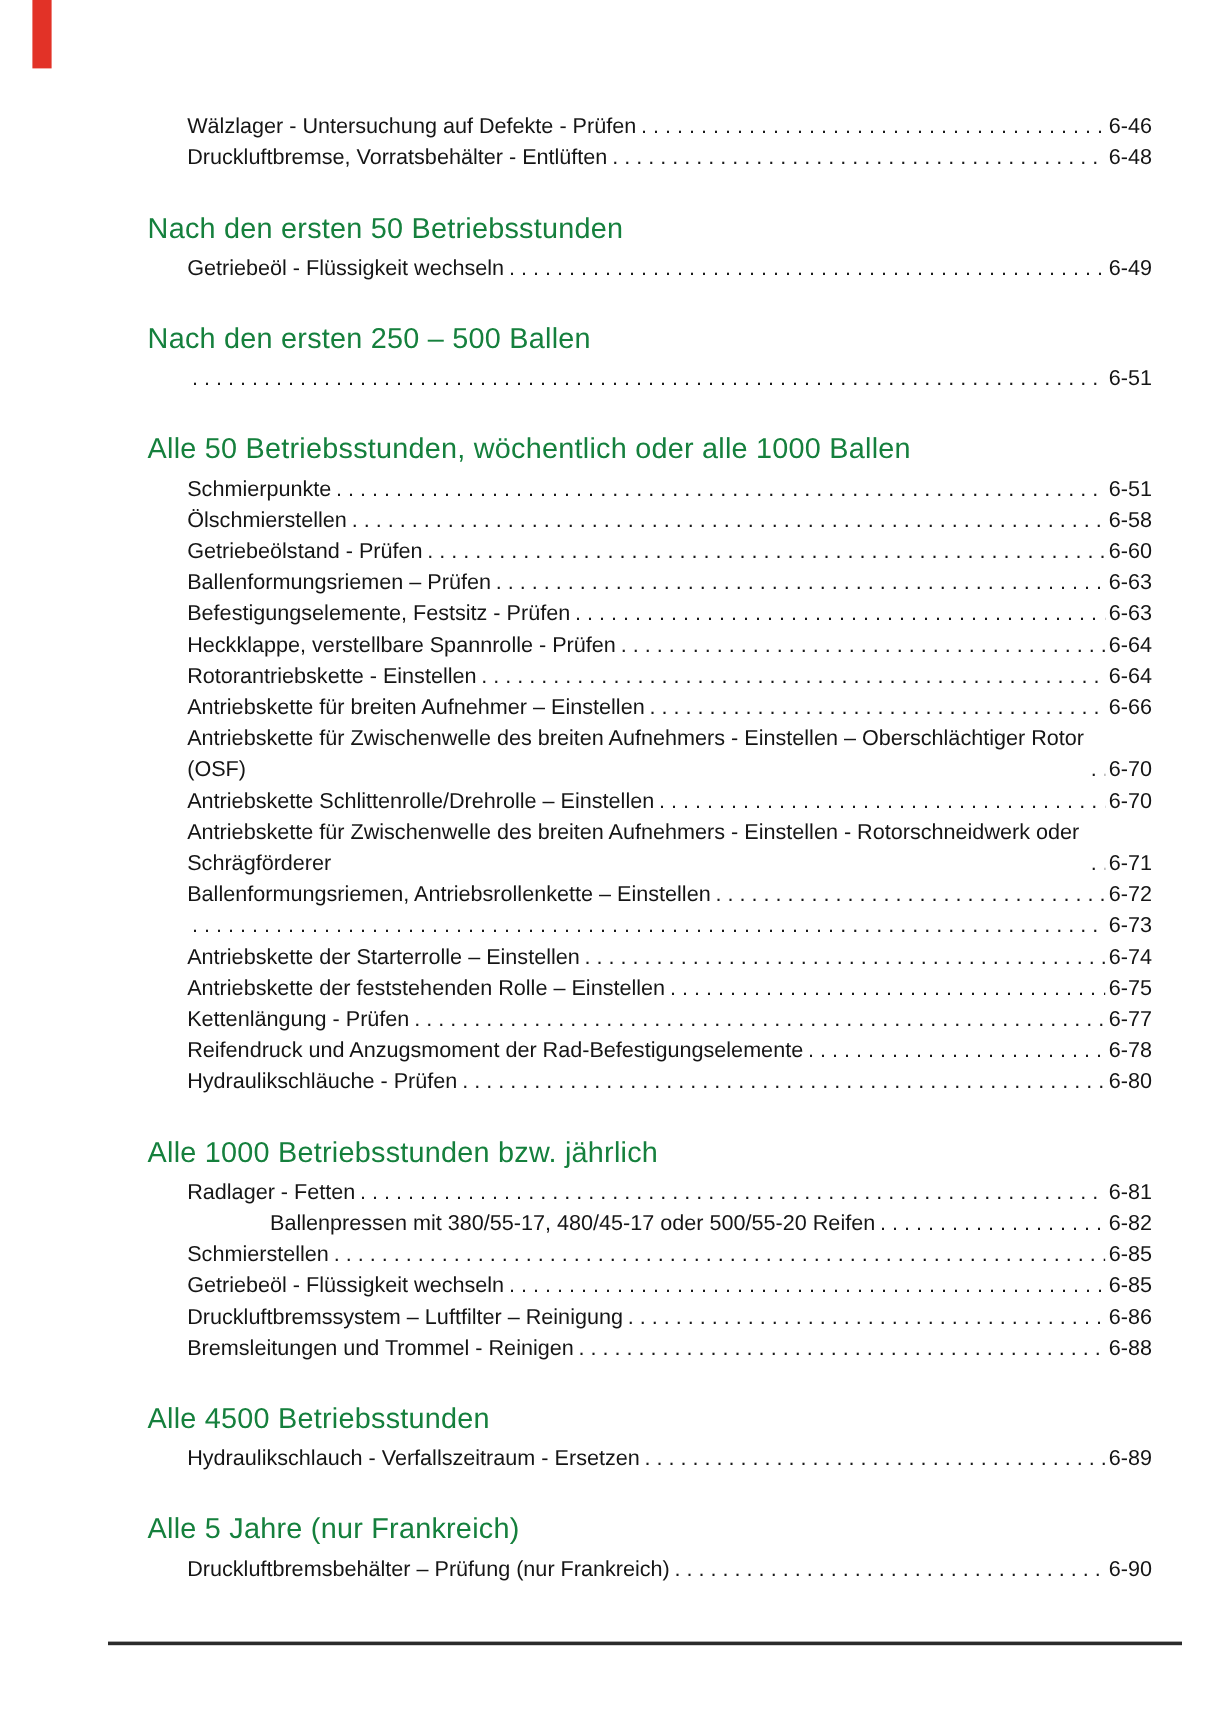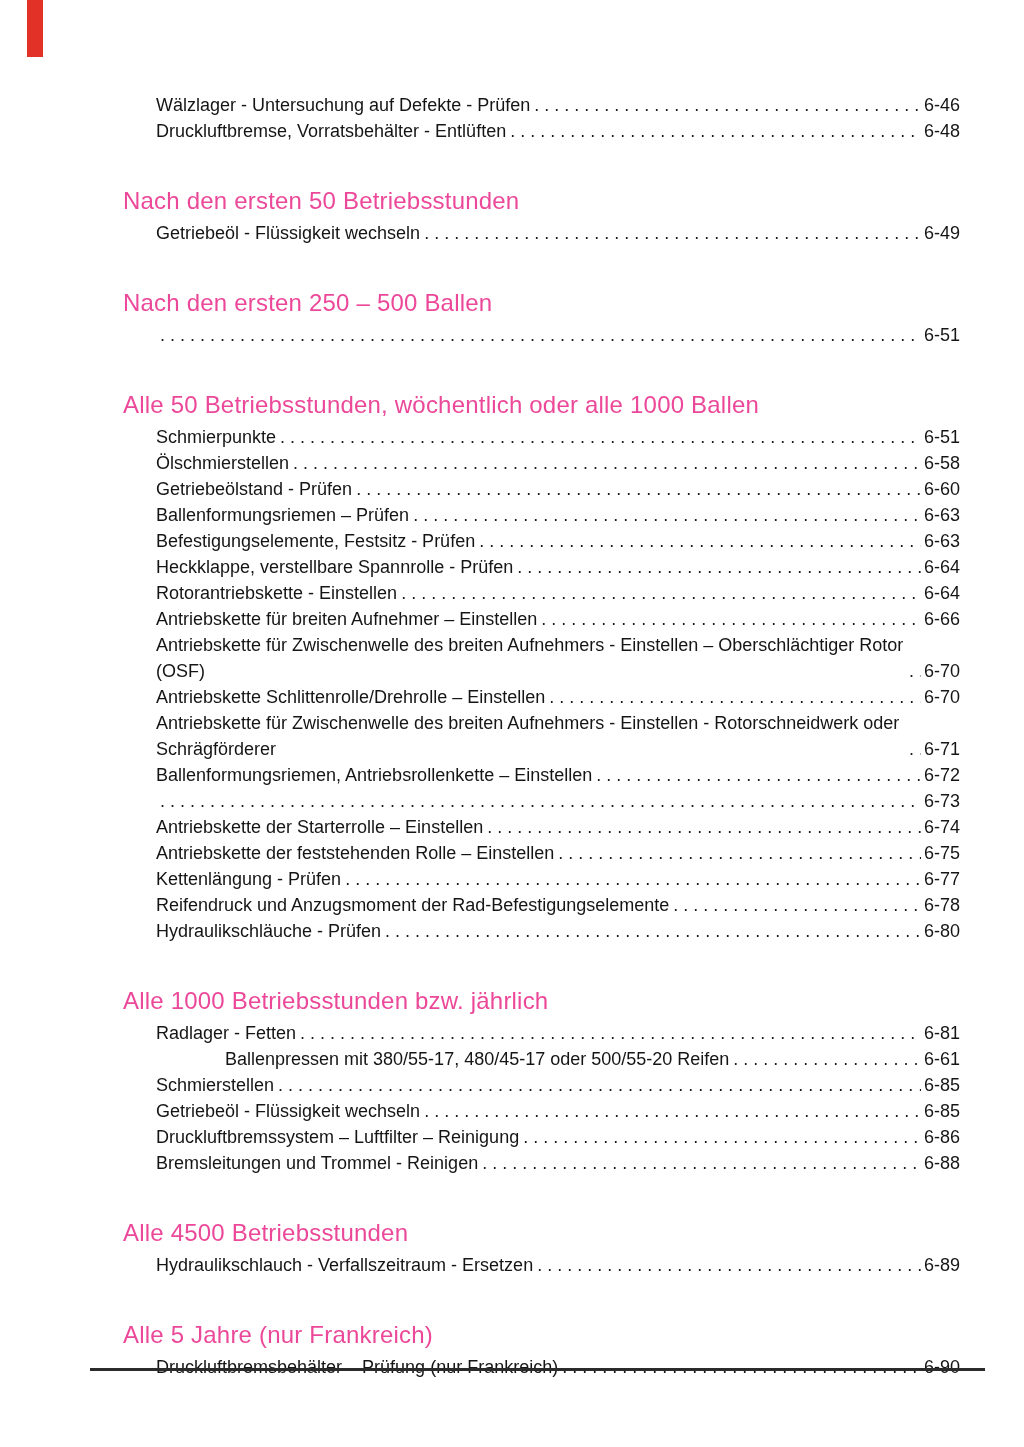--- a/index.html
+++ b/index.html
@@ -29,23 +29,23 @@
     top: 92px;
     left: 123px;
     width: 837px; 
   }
   .toc-section { margin: 0; }
   .toc-heading {
     font-size: 24px;
     line-height: 30px;
     font-weight: 400;
     letter-spacing: 0.2px;
-    margin-top: 42px;
+    margin-top: 32px;
     margin-bottom: 4px;
-    color: #ec4899;
+    color: #15803d;
   }
   .toc-rows { width: 100%; }
   .toc-row {
     display: flex;
     align-items: flex-end;
     padding-left: 33px;
     font-size: 18px;
     line-height: 26px;
   }
   .toc-row.indent { padding-left: 102px; }
@@ -218,21 +218,21 @@
         <h2 class="toc-heading">Alle 1000 Betriebsstunden bzw. jährlich</h2>
         <div class="toc-rows">
           <div class="toc-row">
             <span class="toc-title">Radlager - Fetten</span>
             <span class="toc-dots" aria-hidden="true">. . . . . . . . . . . . . . . . . . . . . . . . . . . . . . . . . . . . . . . . . . . . . . . . . . . . . . . . . . . . . . . . . . . . . . . . . . . . . . . . . . . . . . . . . . . . . . . . . . . . . . . . . . . . . . . . . . . . . . . . . . . . . . . . . . . . . . . . . . . . . . . . . . . . . . . . . . . . . . . .</span>
             <span class="toc-page">6-81</span>
           </div>
           <div class="toc-row indent">
             <span class="toc-title">Ballenpressen mit 380/55-17, 480/45-17 oder 500/55-20 Reifen</span>
             <span class="toc-dots" aria-hidden="true">. . . . . . . . . . . . . . . . . . . . . . . . . . . . . . . . . . . . . . . . . . . . . . . . . . . . . . . . . . . . . . . . . . . . . . . . . . . . . . . . . . . . . . . . . . . . . . . . . . . . . . . . . . . . . . . . . . . . . . . . . . . . . . . . . . . . . . . . . . . . . . . . . . . . . . . . . . . . . . . .</span>
-            <span class="toc-page">6-61</span>
+            <span class="toc-page">6-82</span>
           </div>
           <div class="toc-row">
             <span class="toc-title">Schmierstellen</span>
             <span class="toc-dots" aria-hidden="true">. . . . . . . . . . . . . . . . . . . . . . . . . . . . . . . . . . . . . . . . . . . . . . . . . . . . . . . . . . . . . . . . . . . . . . . . . . . . . . . . . . . . . . . . . . . . . . . . . . . . . . . . . . . . . . . . . . . . . . . . . . . . . . . . . . . . . . . . . . . . . . . . . . . . . . . . . . . . . . . .</span>
             <span class="toc-page">6-85</span>
           </div>
           <div class="toc-row">
             <span class="toc-title">Getriebeöl - Flüssigkeit wechseln</span>
             <span class="toc-dots" aria-hidden="true">. . . . . . . . . . . . . . . . . . . . . . . . . . . . . . . . . . . . . . . . . . . . . . . . . . . . . . . . . . . . . . . . . . . . . . . . . . . . . . . . . . . . . . . . . . . . . . . . . . . . . . . . . . . . . . . . . . . . . . . . . . . . . . . . . . . . . . . . . . . . . . . . . . . . . . . . . . . . . . . .</span>
             <span class="toc-page">6-85</span>

